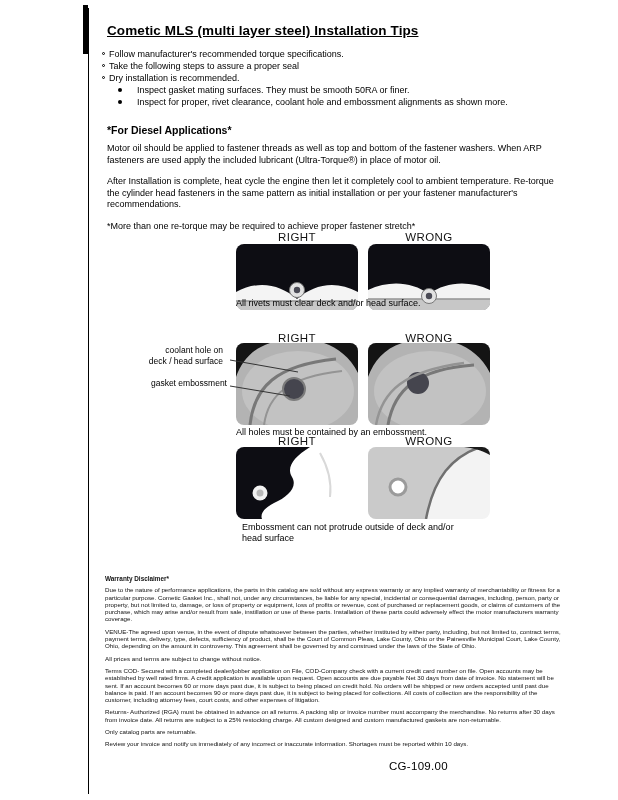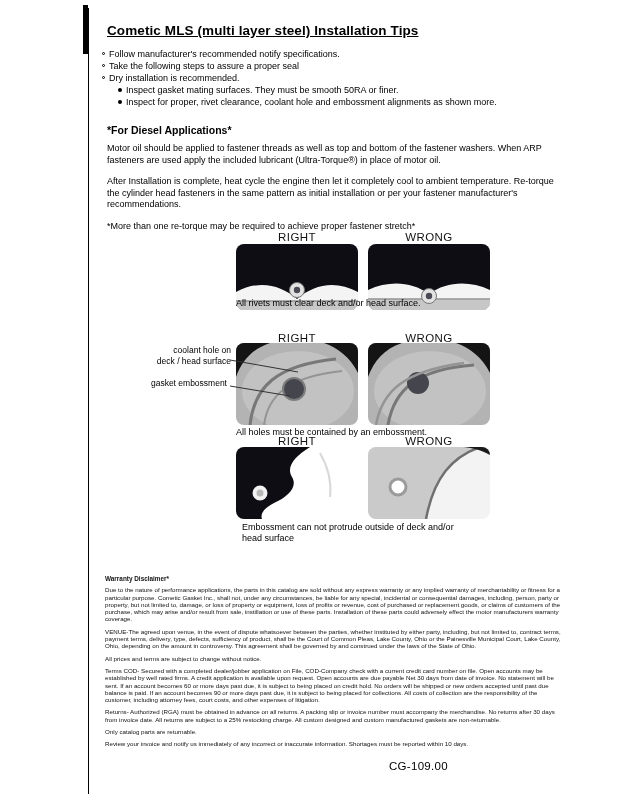--- a/index.html
+++ b/index.html
@@ -9,21 +9,21 @@
 
   .rule-thick { position:absolute; left:83px; top:5px; width:5px; height:49px; background:#000; }
   .rule-thin  { position:absolute; left:88px; top:8px; width:1px; height:786px; background:#000; }
 
   .content-top { position:absolute; left:101px; top:19px; width:480px; }
   .title { font-size:13.5px; font-weight:bold; text-decoration:underline; margin:4px 0 10px 6px; letter-spacing:.1px; }
 
   .bullet { display:flex; align-items:flex-start; font-size:9px; line-height:12px; }
   .marker-open  { width:3px; height:3px; border:1px solid #000; border-radius:50%; margin:4px 4px 0 1px; flex:none; }
   .marker-filled{ width:4px; height:4px; background:#000; border-radius:50%; margin:4px 4px 0 0; flex:none; }
-  .sub { margin-left:17px; }
+  .sub { margin-left:17px;gap:11px; }
 
   .diesel-heading { font-size:10.5px; font-weight:bold; margin:16px 0 7px 6px; }
   .para { font-size:9px; line-height:11.5px; margin:0 0 10px 6px; width:458px; }
   .note { font-size:9px; margin:2px 0 0 6px; }
 
   .figures { position:absolute; left:0; top:228px; width:494px; height:322px; }
   .fig-label { position:absolute; width:122px; text-align:center; font-size:11.5px; color:#131313; letter-spacing:.4px; }
   .panel { position:absolute; width:122px; border-radius:8px; overflow:hidden; }
   .panel svg { display:block; }
   .caption { position:absolute; font-size:9px; line-height:11px; }
@@ -42,21 +42,21 @@
 <div class="page">
 
   <div class="rule-thick"></div>
   <div class="rule-thin"></div>
 
   <div class="content-top">
     <h1 class="title">Cometic MLS (multi layer steel) Installation Tips</h1>
 
     <div class="bullet">
       <span class="marker-open"></span>
-      <span>Follow manufacturer's recommended notify specifications.</span>
+      <span>Follow manufacturer's recommended torque specifications.</span>
     </div>
     <div class="bullet">
       <span class="marker-open"></span>
       <span>Take the following steps to assure a proper seal</span>
     </div>
     <div class="bullet">
       <span class="marker-open"></span>
       <span>Dry installation is recommended.</span>
     </div>
     <div class="bullet sub">
@@ -97,21 +97,21 @@
         <rect y="54.2" width="122" height="1.6" fill="#9a9a9a"></rect>
         <circle cx="61" cy="52" r="7.5" fill="#e2e2e2" stroke="#777" stroke-width="1"></circle>
         <circle cx="61" cy="52" r="3.2" fill="#4a4a55"></circle>
       </svg>
     </div>
     <div class="caption" style="left:236px; top:70px; width:280px;">All rivets must clear deck and/or head surface.</div>
 
     <div class="fig-label" style="left:236px; top:104px;">RIGHT</div>
     <div class="fig-label" style="left:368px; top:104px;">WRONG</div>
 
-    <div class="callout" style="left:116px; top:117px; width:115px;">
+    <div class="callout" style="left:108px; top:117px; width:115px;">
       <div>coolant hole on</div>
       <div>deck / head surface</div>
     </div>
     <div class="callout" style="left:112px; top:150px; width:115px;">gasket embossment</div>
 
     <div class="panel" style="left:236px; top:115px; height:82px;">
       <svg width="122" height="82" viewBox="0 0 122 82">
         <rect width="122" height="82" fill="#b3b3b3"></rect>
         <ellipse cx="62" cy="48" rx="56" ry="40" fill="#c2c2c2"></ellipse>
         <path d="M0,0 L34,0 C16,6 6,18 0,34 Z" fill="#141414"></path>

